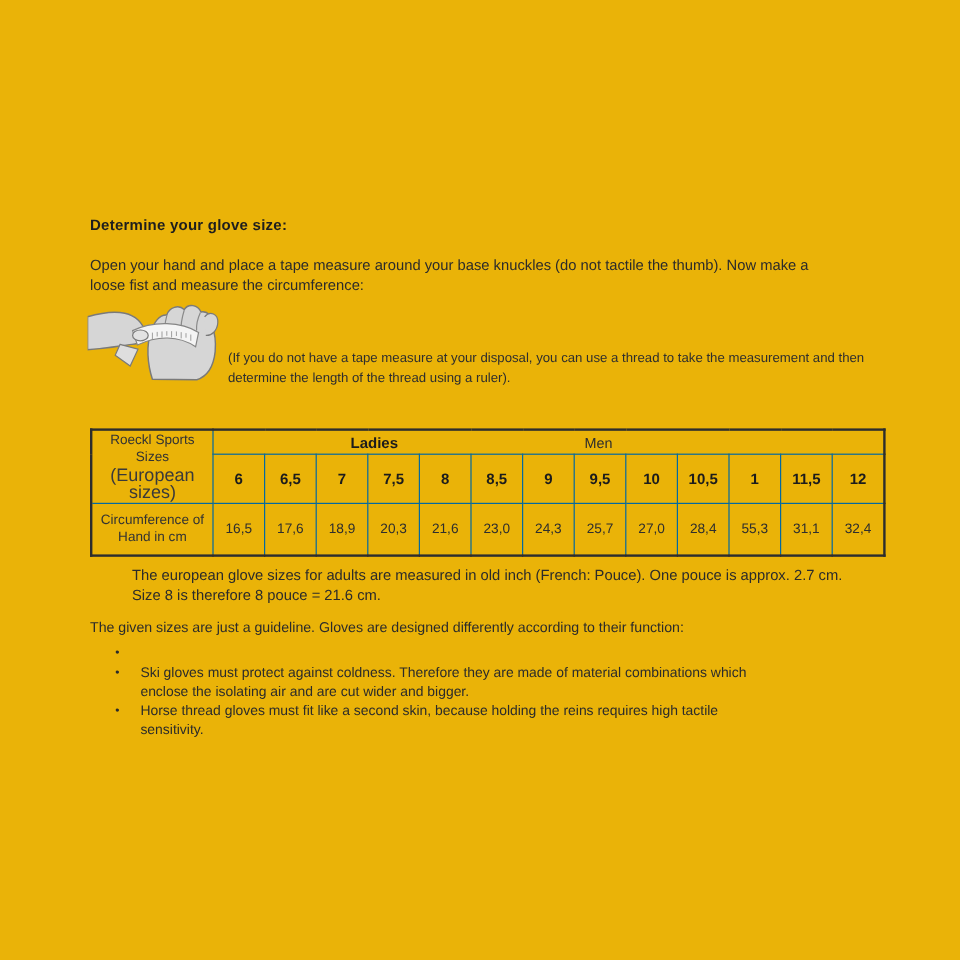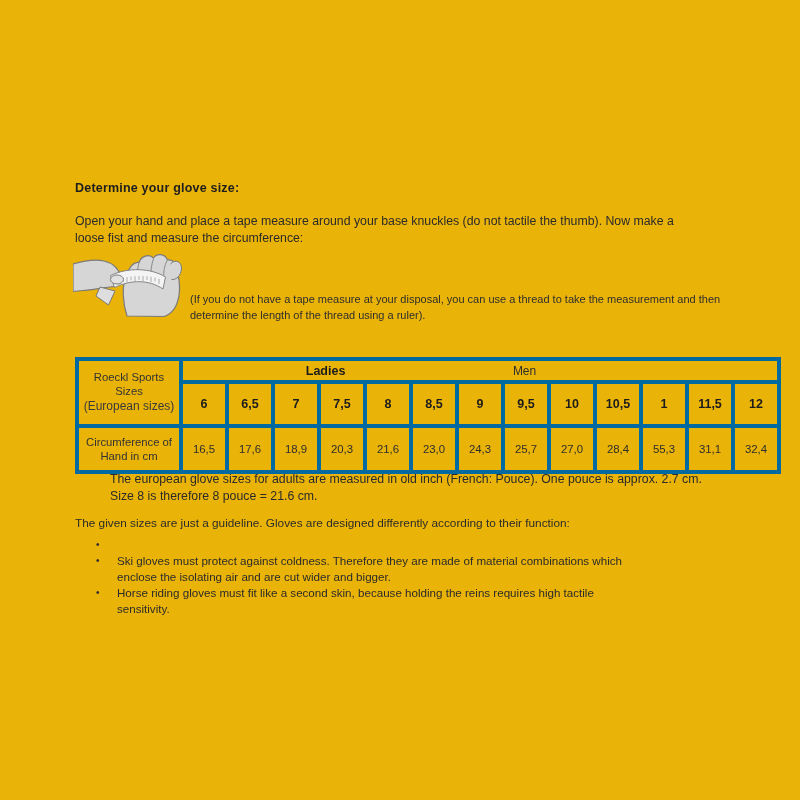--- a/index.html
+++ b/index.html
@@ -49,34 +49,34 @@
   }
 
   
   #size-table-wrap { position: absolute; left: 75px; top: 357px; }
   table.size-table {
     border-collapse: collapse;
     table-layout: fixed;
     border: 2px solid #2d2d2d;
   }
   table.size-table td {
-    border: 4px solid #0369a1;
+    border: 1px solid #0369a1;
     text-align: center;
     vertical-align: middle;
     padding: 0;
     overflow: hidden;
   }
   td.corner-cell {
     width: 100px;
     border-right: 2px solid #2d2d2d;
     font-size: 11.3px;
     line-height: 13.5px;
     color: #333;
   }
-  td.corner-cell .sub { font-size: 12px; color: #3a3a3a; display: block; margin-top: 2px; }
+  td.corner-cell .sub { font-size: 15px; color: #3a3a3a; display: block; margin-top: 2px; }
   td.group-row { height: 19px; position: relative; }
   .group-label { position: absolute; top: 50%; transform: translate(-50%, -50%); white-space: nowrap; }
   .group-label.ladies { left: 24%; font-weight: 700; font-size: 12.5px; color: #1c1c1c; }
   .group-label.men { left: 57.5%; font-weight: 400; font-size: 12px; color: #2e2e2e; }
   td.size-cell { width: 42px; height: 40px; font-weight: 700; font-size: 12.5px; color: #1c1c1c; }
   td.circ-label-cell {
     border-right: 2px solid #2d2d2d;
     font-size: 11.3px; line-height: 14px; color: #333; height: 42px;
   }
   td.circ-cell { font-size: 11.4px; color: #2e2e2e; }
@@ -200,18 +200,18 @@
     <div class="bullet-item">
       <span class="bullet-marker">•</span>
     </div>
     <div class="bullet-item">
       <span class="bullet-marker">•</span>
       <span class="bullet-text preline">Ski gloves must protect against coldness. Therefore they are made of material combinations which
 enclose the isolating air and are cut wider and bigger.</span>
     </div>
     <div class="bullet-item">
       <span class="bullet-marker">•</span>
-      <span class="bullet-text preline">Horse riding gloves must fit like a second skin, because holding the reins requires high tactile
+      <span class="bullet-text preline">Horse thread gloves must fit like a second skin, because holding the reins requires high tactile
 sensitivity.</span>
     </div>
   </div>
 
 </div>
 
 </body></html>

